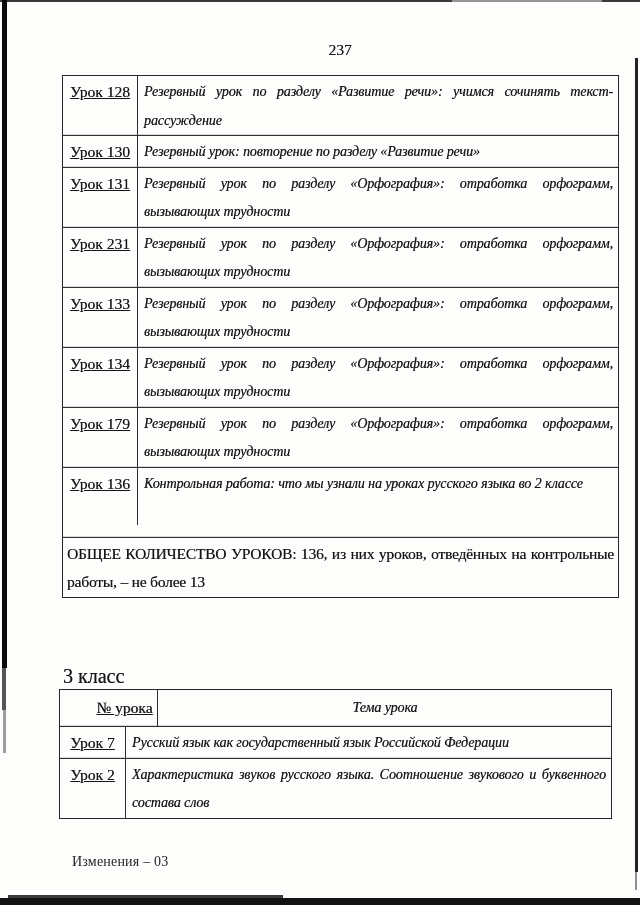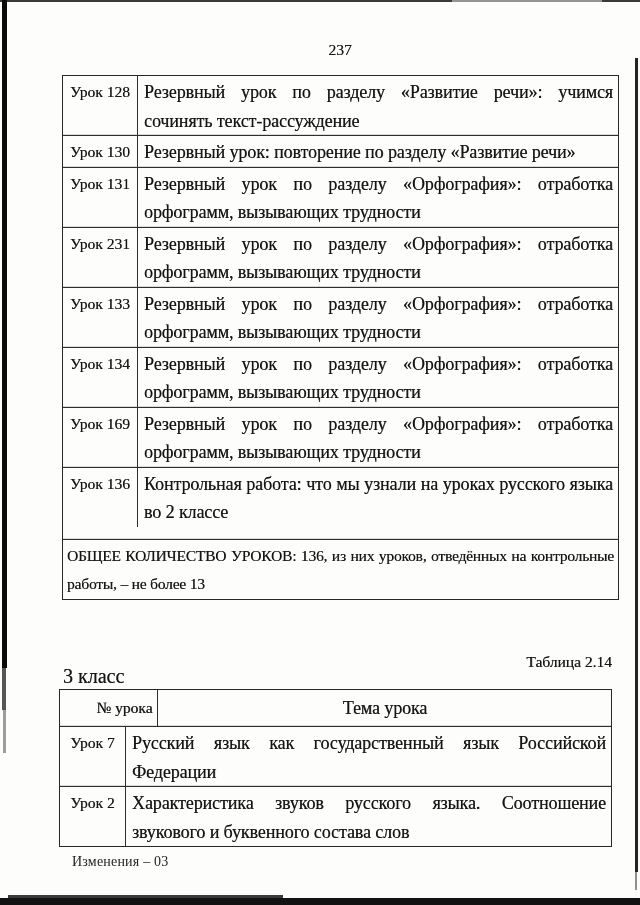--- a/index.html
+++ b/index.html
@@ -27,24 +27,24 @@
   .page-number{left:62px;top:41px;width:556px;text-align:center;font-size:15.5px;}
 
   
   .tbl{box-sizing:border-box;border:1.7px solid #282828;background:#fdfdfc;}
   .tbl-1{left:62px;top:75px;width:557px;}
   .tbl-2{left:59px;top:689px;width:553px;}
   .row{display:flex;box-sizing:border-box;border-top:1.6px solid #2e2e2e;
        box-shadow:0 -1px 0 rgba(60,60,60,0.18);}
   .row:first-child{border-top:none;box-shadow:none;}
   .cell-num{flex:0 0 75px;width:75px;box-sizing:border-box;border-right:1.5px solid #2e2e2e;
-            text-align:center;padding-top:2px;font-size:15.5px;line-height:28.5px;}
+            text-align:center;padding-top:2px;font-size:15.5px;line-height:28.5px;text-decoration:underline;}
   .tbl-2 .cell-num{flex:0 0 66px;width:66px;}
   .cell-topic{flex:1;box-sizing:border-box;padding:2px 5px 0 6px;text-align:justify;
-              font-size:18px;line-height:28.5px;letter-spacing:-0.1px;}
+              font-size:14px;line-height:28.5px;letter-spacing:-0.1px;font-style:italic;}
   .row-2l{min-height:58px;}
   .row-1l{min-height:31px;}
   .row-total{box-sizing:border-box;display:block;min-height:55px;border-top:1.6px solid #2e2e2e;
              box-shadow:0 -1px 0 rgba(60,60,60,0.18);
              padding:2px 4px 0 4px;text-align:justify;font-size:15.5px;line-height:28.5px;
              letter-spacing:-0.2px;margin-top:12px;}
   .row-head{min-height:36px;margin-left:32px;}
   .row-head .cell-num,.row-head .cell-topic{display:flex;align-items:center;justify-content:center;
              text-align:center;padding-top:0;}
 
@@ -90,31 +90,30 @@
     </div>
     <div class="row row-2l">
       <div class="cell-num">Урок 133</div>
       <div class="cell-topic">Резервный урок по разделу «Орфография»: отработка орфограмм, вызывающих трудности</div>
     </div>
     <div class="row row-2l">
       <div class="cell-num">Урок 134</div>
       <div class="cell-topic">Резервный урок по разделу «Орфография»: отработка орфограмм, вызывающих трудности</div>
     </div>
     <div class="row row-2l">
-      <div class="cell-num">Урок 169</div>
+      <div class="cell-num">Урок 179</div>
       <div class="cell-topic">Резервный урок по разделу «Орфография»: отработка орфограмм, вызывающих трудности</div>
     </div>
     <div class="row row-2l">
       <div class="cell-num">Урок 136</div>
       <div class="cell-topic">Контрольная работа: что мы узнали на уроках русского языка во 2 классе</div>
     </div>
     <div class="row-total">ОБЩЕЕ КОЛИЧЕСТВО УРОКОВ: 136, из них уроков, отведённых на контрольные работы, – не более 13</div>
   </div>
 
-  <div class="abs tbl-caption">Таблица 2.14</div>
   <div class="abs grade-label">3 класс</div>
 
   <div class="abs tbl tbl-2">
     <div class="row row-head">
       <div class="cell-num">№ урока</div>
       <div class="cell-topic">Тема урока</div>
     </div>
     <div class="row row-1l">
       <div class="cell-num">Урок 7</div>
       <div class="cell-topic">Русский язык как государственный язык Российской Федерации</div>

